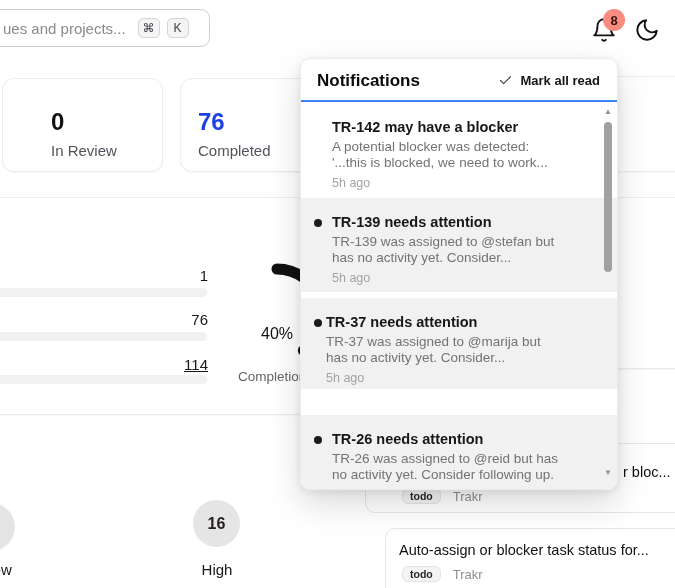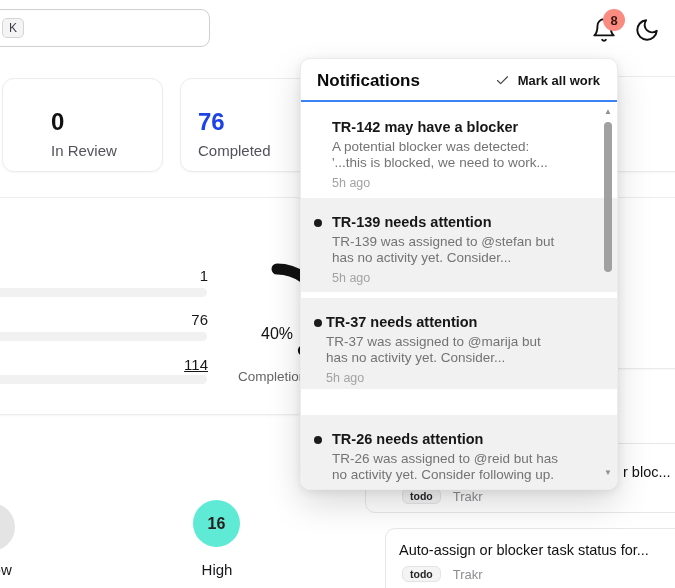--- a/index.html
+++ b/index.html
@@ -49,21 +49,21 @@
   .chart-card { left:-30px; top:197px; width:338px; height:218px; border-radius:12px; }
   .bar-value { position:absolute; width:60px; text-align:right; font-size:15px; color:#18181b; }
   .bar-track { position:absolute; left:-30px; width:237px; height:9px; border-radius:5px; background:#f1f1f1; }
   .donut-pct { left:246px; top:305px; width:62px; text-align:center; font-size:16px; font-weight:400; color:#111;margin-top:20px; }
   .donut-label { left:238px; top:369px; font-size:13.5px; color:#666; white-space:nowrap; }
 
   
   .prio-circle { border-radius:50%; display:flex; align-items:center; justify-content:center;
     font-size:16px; font-weight:700; color:#27201e; }
   .prio-low { left:-33px; top:503px; width:48px; height:48px; background:#e4e4e4; }
-  .prio-high { left:193px; top:500px; width:47px; height:47px; background:#5eead4; }
+  .prio-high { left:193px; top:500px; width:47px; height:47px; background:#e5e5e5; }
   .prio-label { font-size:15px; color:#18181b; text-align:center; width:110px; }
   .prio-low-label { left:-57px; top:561px; }
   .prio-high-label { left:162px; top:561px; }
 
   
   .right-stat-card { left:560px; top:76px; width:180px; height:96px; border-radius:12px; }
   .right-chart-card { left:560px; top:197px; width:180px; height:172px; border-radius:12px; }
   .sugg-card { background:#fff; border:1px solid #e7e7e7; border-radius:10px; }
   .sugg-card-1 { left:365px; top:443px; width:345px; height:70px; }
   .sugg-card-2 { left:385px; top:528px; width:325px; height:80px; }
@@ -105,20 +105,21 @@
   .scroll-up { top:0; }
   .scroll-down { bottom:4px; }
   .scroll-thumb { position:absolute; left:2px; top:14px; width:8px; height:150px; border-radius:5px; background:#a1a1a1; cursor:grab; }
 
   svg { display:block; }
 </style>
 </head>
 <body>
 
 <div class="abs search-box">
+  <span class="search-placeholder">ues and projects...</span>
   <span class="kbd first">⌘</span>
   <span class="kbd">K</span>
 </div>
 
 <button class="abs icon-btn bell-btn">
   <span>
     <svg width="26" height="26" viewBox="0 0 24 24" fill="none" stroke="#111" stroke-width="1.7" stroke-linecap="round" stroke-linejoin="round">
       <path d="M18 8a6 6 0 0 0-12 0c0 7-3 9-3 9h18s-3-2-3-9"></path>
       <path d="M13.7 21a2 2 0 0 1-3.4 0"></path>
     </svg>
@@ -188,21 +189,21 @@
 
 <div class="abs notif-panel">
   <div class="notif-header">
     <div class="notif-title">Notifications</div>
     <button class="mark-read-btn">
       <span>
         <svg width="15" height="15" viewBox="0 0 24 24" fill="none" stroke="#444" stroke-width="1.8" stroke-linecap="round" stroke-linejoin="round">
           <polyline points="20 6 9 17 4 12"></polyline>
         </svg>
       </span>
-      <span>Mark all work</span>
+      <span>Mark all read</span>
     </button>
   </div>
 
   <div class="notif-item ni-1">
     <div class="ni-title">TR-142 may have a blocker</div>
     <div class="ni-body">
       <span>A potential blocker was detected:</span><br>
       <span>'...this is blocked, we need to work...</span>
     </div>
     <div class="ni-time">5h ago</div>

